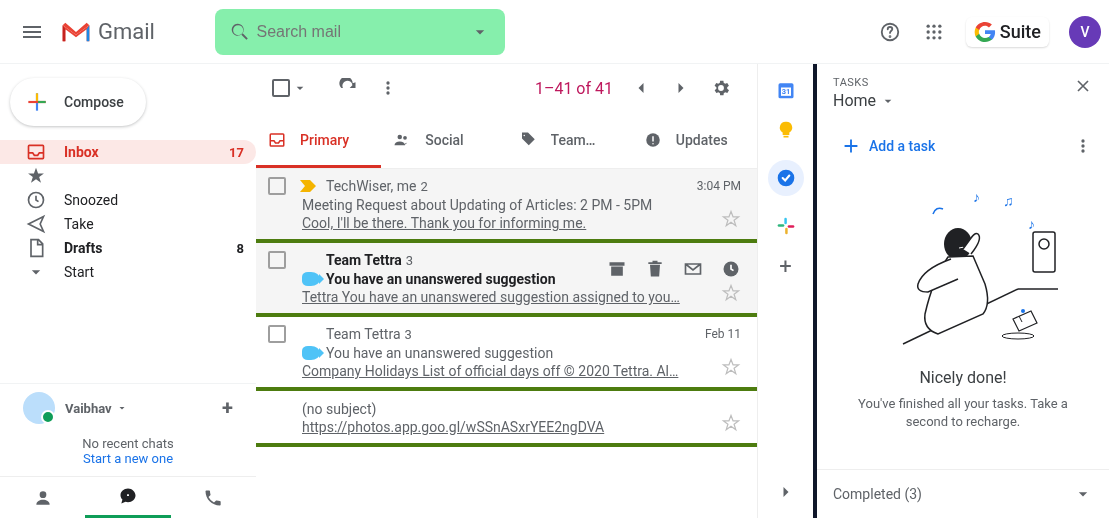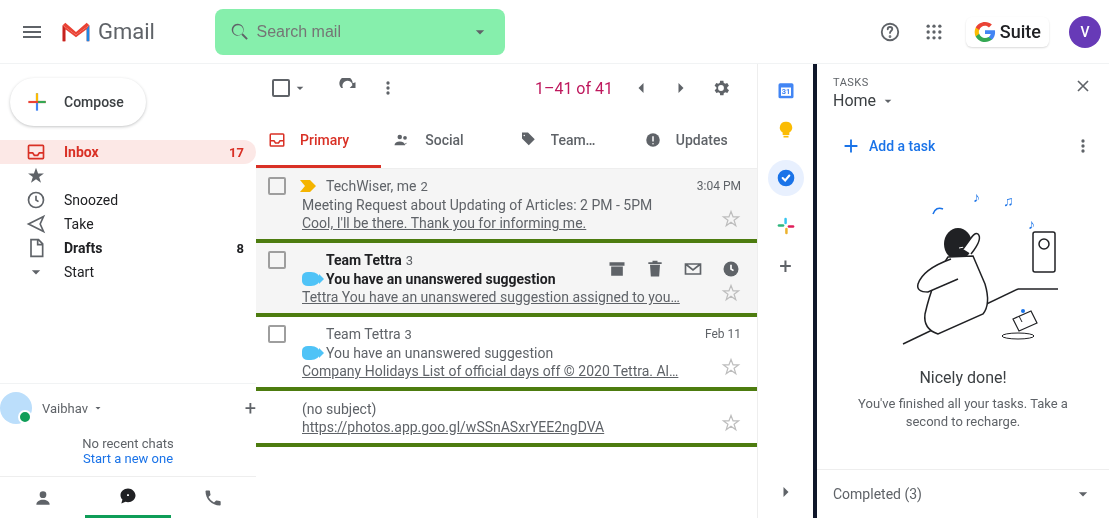--- a/index.html
+++ b/index.html
@@ -26,21 +26,21 @@
 .nav { flex: 0 0 auto; }
 .nav-item { display: flex; align-items: center; height: 24px; padding: 0 12px 0 26px; border-radius: 0 16px 16px 0; color: #202124; cursor: pointer; }
 .nav-item.active { background: #fce8e6; font-weight: 700; color: #d93025; }
 .nav-item.active .nav-icon { color: #d93025; }
 .nav-item.bold { font-weight: 700; }
 .nav-icon { width: 20px; color: #5f6368; margin-right: 18px; display: flex; }
 .nav-label { flex: 1; font-size: 14px; }
 .nav-count { font-size: 13px; }
 .nav-item.active .nav-count { color: #d93025; }
 .hangouts { margin-top: auto; border-top: 1px solid #f1f3f4; }
-.hangouts-user { display: flex; align-items: center; padding: 8px 0; }
+.hangouts-user { display: flex; align-items: center; padding: 8px 23px; font-weight: bold; }
 .h-avatar { width: 32px; height: 32px; border-radius: 50%; background: #bbdefb; position: relative; margin-right: 10px; }
 .h-avatar::after { content: ''; position: absolute; bottom: 0; right: 0; width: 10px; height: 10px; background: #0f9d58; border-radius: 50%; border: 2px solid #fff; }
 .h-name { font-size: 13px; color: #5f6368; }
 .h-plus { margin-left: auto; color: #5f6368; font-size: 20px; }
 .h-msgs { padding: 4px 0 10px; text-align: center; }
 .h-msg { font-size: 13px; color: #5f6368; }
 .h-link { font-size: 13px; color: #1a73e8; cursor: pointer; }
 .h-tabs { display: flex; border-top: 1px solid #eee; height: 42px; }
 .h-tab { flex: 1; display: flex; align-items: center; justify-content: center; color: #5f6368; }
 .h-tab.active { border-bottom: 3px solid #0f9d58; color: #202124; }

